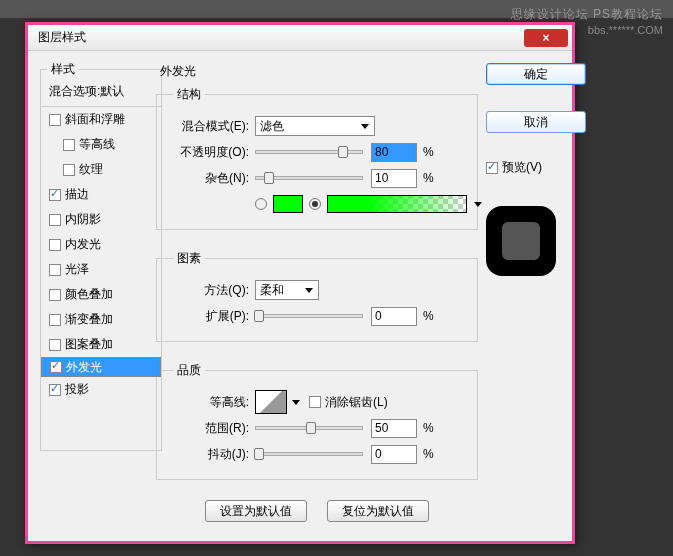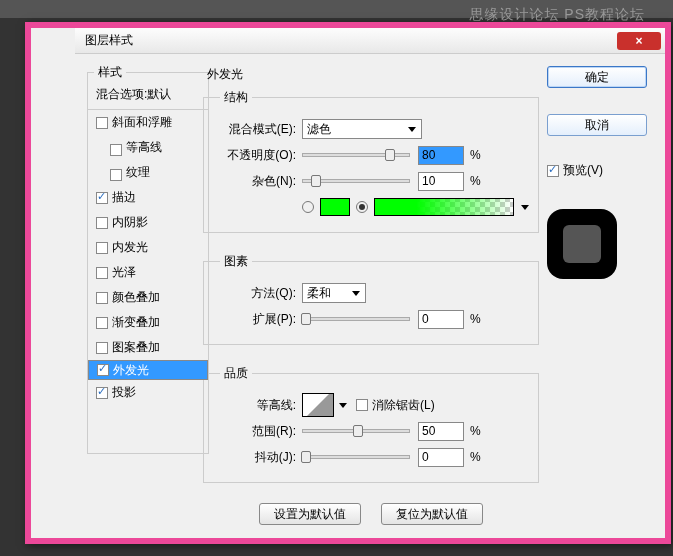--- a/index.html
+++ b/index.html
@@ -1,30 +1,30 @@
 <!DOCTYPE html>
 <html><head>
 <meta charset="utf-8">
 <style>
 *{box-sizing:border-box;margin:0;padding:0;font-family:"Microsoft YaHei","SimSun",sans-serif;font-size:12px;}
 body{width:673px;height:556px;background:#333;overflow:hidden;position:relative;}
 .bgstrip{position:absolute;left:0;width:673px;height:18px;background:#555;top:0;}
-.watermark{position:absolute;top:6px;right:28px;color:#999;font-size:14px;font-family:sans-serif;letter-spacing:1px;}
+.watermark{position:absolute;top:6px;right:10px;color:#999;font-size:12px;font-family:sans-serif;letter-spacing:1px;}
 .watermark2{position:absolute;top:24px;right:10px;color:#888;font-size:11px;}
-.dlg{position:absolute;left:25px;top:22px;width:646px;height:522px;background:#f0f0f0;border:6px solid #ec4899;box-shadow:2px 2px 8px rgba(0,0,0,.5);padding-left:44px;}
+.dlg{position:absolute;left:25px;top:22px;width:550px;height:522px;background:#f0f0f0;border:3px solid #ec4899;box-shadow:2px 2px 8px rgba(0,0,0,.5);}
 .titlebar{height:26px;background:linear-gradient(#fdfdfd,#e8e8e8);border-bottom:1px solid #ccc;display:flex;align-items:center;padding:0 4px;}
 .titlebar .t{flex:1;padding-left:6px;}
 .closebtn{width:44px;height:18px;background:#c9302c;border-radius:3px;display:flex;align-items:center;justify-content:center;color:#fff;font-weight:bold;cursor:pointer;}
 .body{display:flex;padding:10px 10px 10px 12px;height:494px;}
 .styles{width:108px;}
 .styles fieldset{border:1px solid #ccc;height:390px;padding:0;}
 .styles legend{padding:0 4px;margin-left:6px;}
 .styles .row{padding:4px 6px 4px 8px;cursor:pointer;display:flex;align-items:center;gap:4px;}
 .styles .row.sel{background:#3399ff;color:#fff;}
-.styles .sub{padding-left:22px;align-items:flex-end;}
+.styles .sub{padding-left:22px;}
 .chk{width:12px;height:12px;border:1px solid #888;background:#fff;display:inline-block;position:relative;}
 .chk.on::after{content:"✓";position:absolute;top:-3px;left:0;color:#2a6dbf;font-size:11px;}
 .styles .first{border-bottom:1px solid #ccc;padding:5px 8px 6px;}
 .main{flex:1;padding:0 8px;}
 .main .maintitle{padding:2px 0 6px 4px;}
 fieldset.grp{border:1px solid #ccc;margin-bottom:20px;padding:8px 10px 10px;}
 fieldset.grp legend{padding:0 4px;margin-left:6px;}
 .frow{display:flex;align-items:center;margin:4px 0;height:22px;}
 .lab{width:82px;text-align:right;margin-right:6px;}
 .sel{border:1px solid #888;background:#fff;height:20px;width:120px;display:flex;align-items:center;padding:0 4px;position:relative;}

